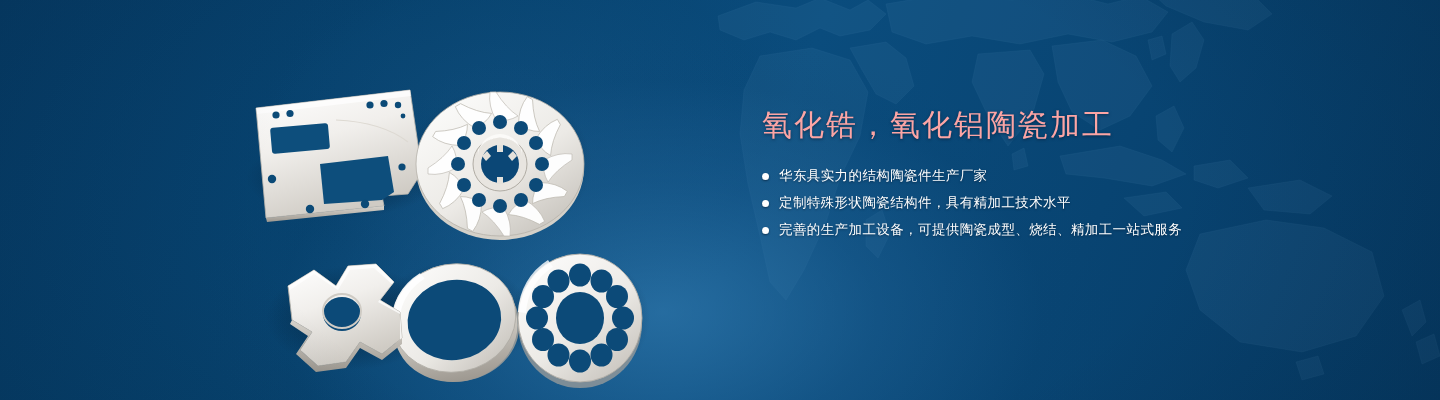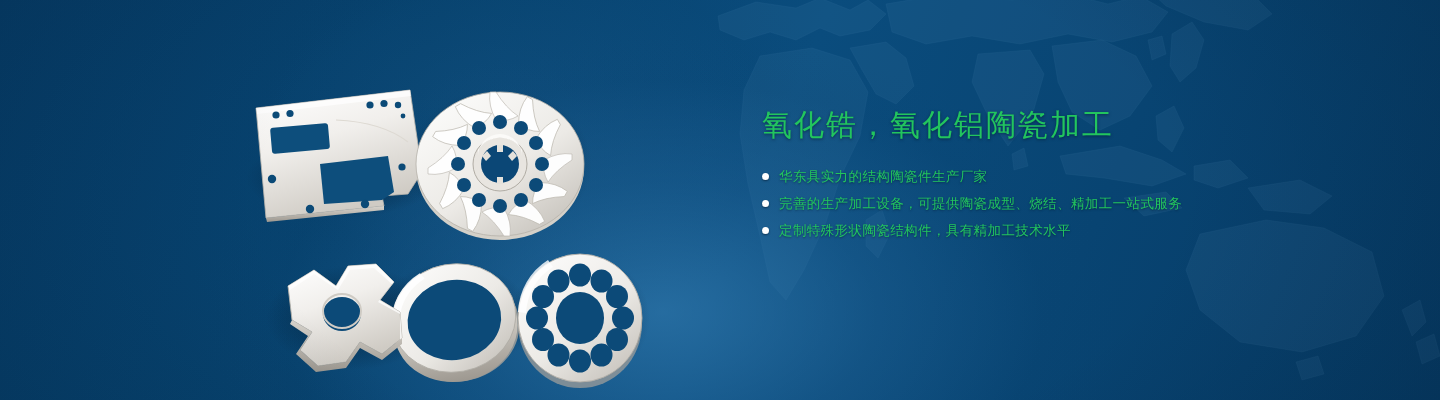--- a/index.html
+++ b/index.html
@@ -35,38 +35,39 @@
   }
   .bg-map svg{width:100%;height:100%;display:block;}
 
   
   .parts{position:absolute;left:232px;top:46px;width:470px;height:330px;}
   .parts svg{width:100%;height:100%;display:block;overflow:visible;}
 
   
   .copy{position:absolute;left:762px;top:104px;width:560px;}
   .headline{
-    font-size:30px;line-height:42px;color:#22c55e;
+    font-size:30px;line-height:42px;color:#fca5a5;
     letter-spacing:2px;font-weight:400;white-space:nowrap;
     text-shadow:0 1px 3px rgba(0,18,38,.55);
   }
   .bullets{margin-top:20px;}
   .bullet{
     display:flex;align-items:center;
     height:21px;margin-bottom:6px;
   }
   .dot{
     width:7px;height:7px;border-radius:50%;
     background:#ffffff;flex:0 0 7px;margin-right:10px;
     box-shadow:0 1px 2px rgba(0,14,30,.5);
   }
   .btext{
-    font-size:13.5px;line-height:21px;color:#22c55e;
+    font-size:13.5px;line-height:21px;color:#ffffff;
     letter-spacing:.4px;white-space:nowrap;
     text-shadow:0 1px 2px rgba(0,18,38,.5);
+    font-family:Liberation Mono, monospace;
   }
 </style>
 </head>
 <body>
 
 <div id="banner">
 
   <div class="bg-base"></div>
   <div class="bg-glow2"></div>
 
@@ -258,22 +259,22 @@
   <div class="copy">
     <div class="headline">氧化锆，氧化铝陶瓷加工</div>
 
     <div class="bullets">
       <div class="bullet">
         <span class="dot"></span>
         <span class="btext">华东具实力的结构陶瓷件生产厂家</span>
       </div>
       <div class="bullet">
         <span class="dot"></span>
-        <span class="btext">完善的生产加工设备，可提供陶瓷成型、烧结、精加工一站式服务</span>
+        <span class="btext">定制特殊形状陶瓷结构件，具有精加工技术水平</span>
       </div>
       <div class="bullet">
         <span class="dot"></span>
-        <span class="btext">定制特殊形状陶瓷结构件，具有精加工技术水平</span>
+        <span class="btext">完善的生产加工设备，可提供陶瓷成型、烧结、精加工一站式服务</span>
       </div>
     </div>
   </div>
 
 </div>
 
 </body></html>

